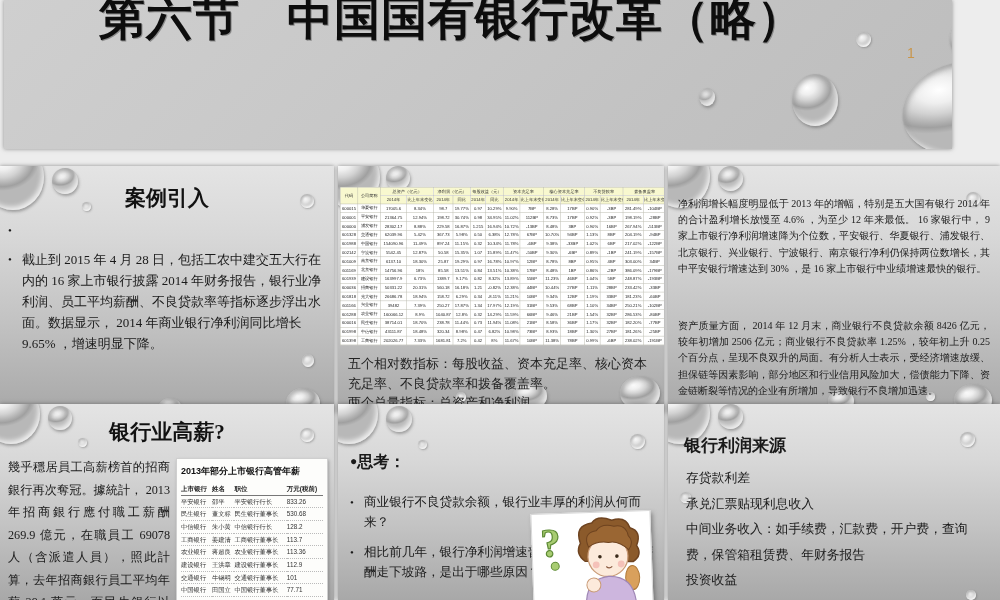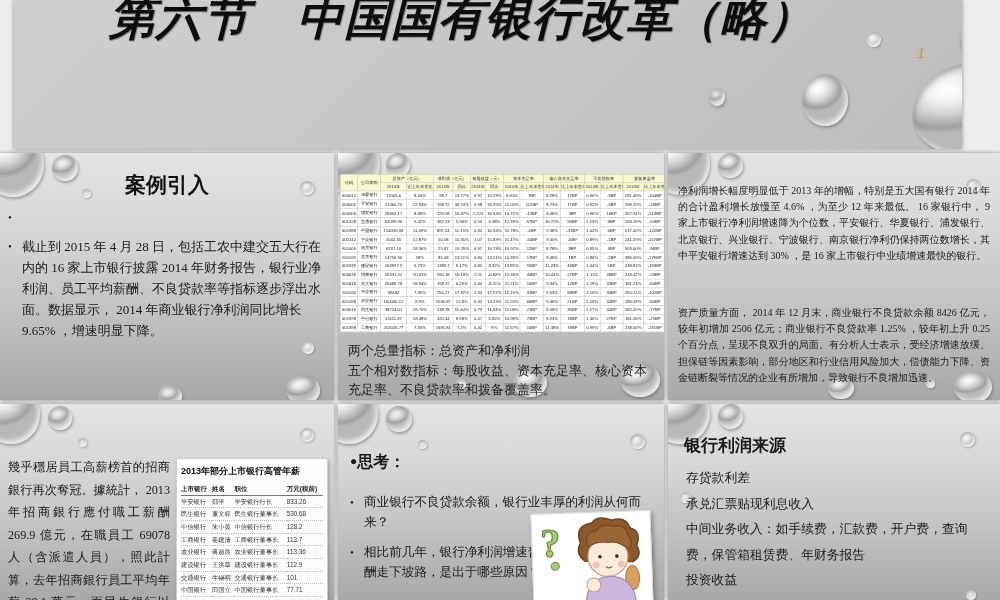--- a/index.html
+++ b/index.html
@@ -4,28 +4,27 @@
 <style>
   html,body{margin:0;padding:0;}
   body{
     width:1000px;height:600px;overflow:hidden;position:relative;
     background:#ededed;
     font-family:"Liberation Serif","DejaVu Serif",serif;
     color:#1a1a1a;
   }
   .panel{position:absolute;overflow:hidden;box-shadow:0 0 4px rgba(60,60,60,.55);}
   .banner{
-    left:14px;top:0;width:948px;height:149px;
+    left:4px;top:0;width:948px;height:149px;
     background:linear-gradient(135deg,#cfcfcf 0%,#c9c9c9 35%,#c2c2c2 70%,#bdbdbd 100%);
-    font-style:italic;
   }
   .slide{
     background:linear-gradient(180deg,#e4e4e4 0%,#d8d8d8 28%,#c3c3c3 62%,#a8a8a8 100%);
   }
-  .slide.r1{top:153px;height:247px;}
+  .slide.r1{top:166px;height:247px;}
   .slide.r2{top:404px;height:196px;}
   .slide.c1{left:0;width:334px;}
   .slide.c2{left:338px;width:326px;}
   .slide.c3{left:668px;width:332px;}
 
   .banner-title{
     position:absolute;left:95px;top:-12px;
     font-size:46px;font-weight:bold;color:#0d0d0d;letter-spacing:1px;white-space:nowrap;
     text-shadow:1px 1px 0 #8a8a8a;
   }
@@ -462,42 +461,43 @@
             <td>78BP</td>
             <td>0.99%</td>
             <td>-6BP</td>
             <td>238.02%</td>
             <td>-191BP</td>
           </tr>
         </tbody>
     </table>
   </div>
   <div class="tbl-summary">
+    <div>五个相对数指标：每股收益、资本充足率、核心资本充足率、不良贷款率和拨备覆盖率。</div>
     <div>两个总量指标：总资产和净利润</div>
-    <div>五个相对数指标：每股收益、资本充足率、核心资本充足率、不良贷款率和拨备覆盖率。</div>
   </div>
 </div>
 
 <div class="panel slide r1 c3">
   <span class="drop" style="left:-18px;top:-22px;width:60px;height:64px;"></span>
   <span class="drop" style="left:50px;top:0px;width:25px;height:25px;"></span>
   <span class="drop ring" style="left:80px;top:34px;width:9px;height:9px;"></span>
   <span class="drop ring" style="left:298px;top:26px;width:14px;height:14px;"></span>
   <span class="drop" style="left:160px;top:224px;width:26px;height:22px;"></span>
   <span class="drop" style="left:286px;top:218px;width:38px;height:32px;"></span>
   <span class="drop ring" style="left:258px;top:226px;width:9px;height:9px;"></span>
   <div class="para" style="left:10px;right:10px;top:30px;">净利润增长幅度明显低于 2013 年的增幅，特别是五大国有银行 2014 年的合计盈利增长放慢至 4.6% ，为至少 12 年来最低。  16 家银行中， 9 家上市银行净利润增速降为个位数，平安银行、华夏银行、浦发银行、北京银行、兴业银行、宁波银行、南京银行净利仍保持两位数增长，其中平安银行增速达到 30% ，是 16 家上市银行中业绩增速最快的银行。</div>
   <div class="para" style="left:10px;right:10px;top:152px;">资产质量方面， 2014 年 12 月末，商业银行不良贷款余额 8426 亿元，较年初增加 2506 亿元；商业银行不良贷款率 1.25% ，较年初上升 0.25 个百分点，呈现不良双升的局面。有分析人士表示，受经济增速放缓、担保链等因素影响，部分地区和行业信用风险加大，偿债能力下降、资金链断裂等情况的企业有所增加，导致银行不良增加迅速。</div>
 </div>
 
 <div class="panel slide r2 c1">
   <span class="drop" style="left:-18px;top:-20px;width:58px;height:60px;"></span>
   <span class="drop" style="left:48px;top:2px;width:24px;height:24px;"></span>
   <span class="drop ring" style="left:78px;top:34px;width:9px;height:9px;"></span>
   <span class="drop ring" style="left:300px;top:24px;width:14px;height:14px;"></span>
+  <div class="slide-title" style="top:14px;font-size:21px;">银行业高薪?</div>
   <div style="position:absolute;left:8px;right:6px;top:52px;font-size:12.2px;line-height:1.85;text-align:justify;">
     <div class="inset-box">
       <div class="inset-title">2013年部分上市银行高管年薪</div>
       <table class="salary">
         <thead>
           <tr>
             <th>上市银行</th>
             <th>姓名</th>
             <th>职位</th>
             <th>万元(税前)</th>

